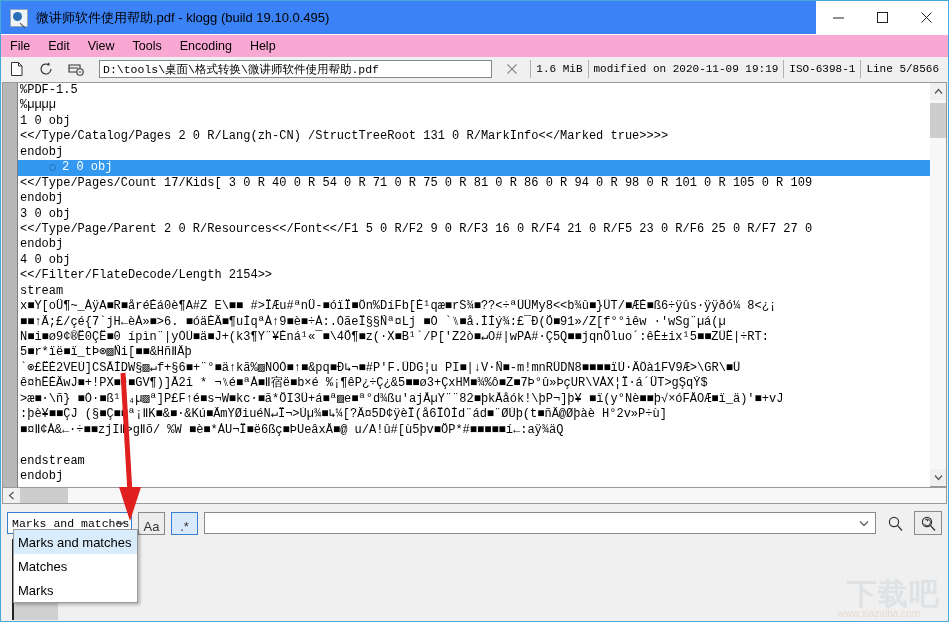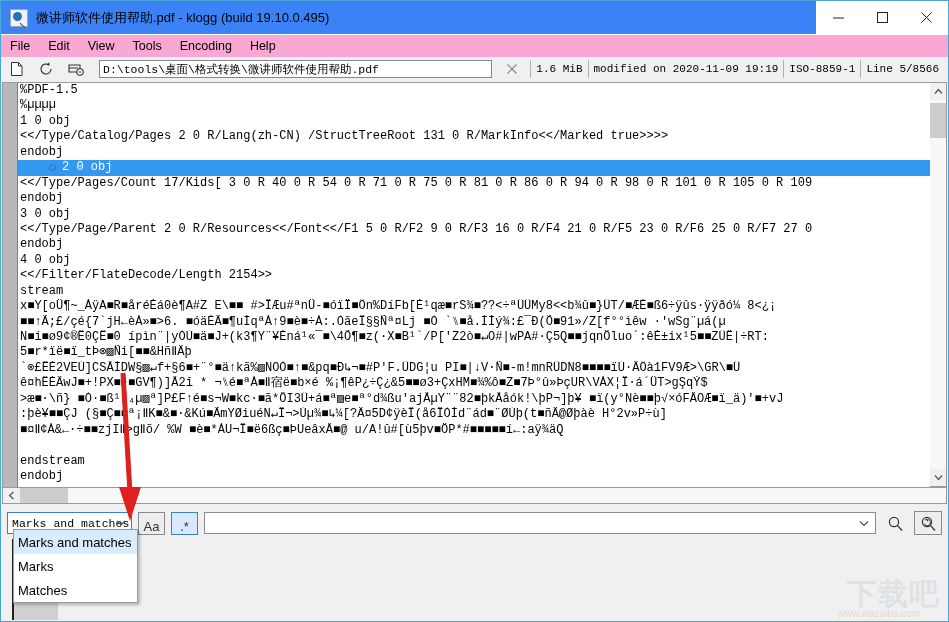--- a/index.html
+++ b/index.html
@@ -278,21 +278,21 @@
     </div>
     <div class="tb-close">
       <svg width="12" height="12" viewBox="0 0 12 12">
           <line x1="1.5" y1="1.5" x2="10.5" y2="10.5" stroke="#888" stroke-width="1.2"></line>
           <line x1="10.5" y1="1.5" x2="1.5" y2="10.5" stroke="#888" stroke-width="1.2"></line>
         </svg>
     </div>
     <div class="statusinfo">
       <span>1.6 MiB</span>
       <span>modified on 2020-11-09 19:19</span>
-      <span>ISO-8859-1</span>
+      <span>ISO-6398-1</span>
       <span>Line 5/8566</span>
     </div>
   </div>
 
   <div class="logwrap">
     <div class="logarea">
       <div class="gutter"></div>
       <div class="lines" id="log-lines"><div class="line"><div class="mark"><i></i></div><div class="txt">%PDF-1.5</div></div><div class="line"><div class="mark"><i></i></div><div class="txt">%µµµµ</div></div><div class="line"><div class="mark"><i></i></div><div class="txt">1 0 obj</div></div><div class="line"><div class="mark"><i></i></div><div class="txt">&lt;&lt;/Type/Catalog/Pages 2 0 R/Lang(zh-CN) /StructTreeRoot 131 0 R/MarkInfo&lt;&lt;/Marked true&gt;&gt;&gt;&gt;</div></div><div class="line"><div class="mark"><i></i></div><div class="txt">endobj</div></div><div class="line sel"><div class="mark"><i></i></div><div class="txt">2 0 obj</div></div><div class="line"><div class="mark"><i></i></div><div class="txt">&lt;&lt;/Type/Pages/Count 17/Kids[ 3 0 R 40 0 R 54 0 R 71 0 R 75 0 R 81 0 R 86 0 R 94 0 R 98 0 R 101 0 R 105 0 R 109</div></div><div class="line"><div class="mark"><i></i></div><div class="txt">endobj</div></div><div class="line"><div class="mark"><i></i></div><div class="txt">3 0 obj</div></div><div class="line"><div class="mark"><i></i></div><div class="txt">&lt;&lt;/Type/Page/Parent 2 0 R/Resources&lt;&lt;/Font&lt;&lt;/F1 5 0 R/F2 9 0 R/F3 16 0 R/F4 21 0 R/F5 23 0 R/F6 25 0 R/F7 27 0</div></div><div class="line"><div class="mark"><i></i></div><div class="txt">endobj</div></div><div class="line"><div class="mark"><i></i></div><div class="txt">4 0 obj</div></div><div class="line"><div class="mark"><i></i></div><div class="txt">&lt;&lt;/Filter/FlateDecode/Length 2154&gt;&gt;</div></div><div class="line"><div class="mark"><i></i></div><div class="txt">stream</div></div><div class="line"><div class="mark"><i></i></div><div class="txt">x■Y[oÜ¶~_ÀÿA■R■åréÈá0è¶A#Z E\■■ #&gt;ÎÆu#ªnÜ-■óïÏ■Ôn%DíFb[É¹qæ■rS¾■??&lt;÷ªÛÛMy8&lt;&lt;b¾û■}ÛT/■ÆÈ■ß6÷ÿûs·ÿÿðó¼ 8&lt;¿¡</div></div><div class="line"><div class="mark"><i></i></div><div class="txt">■■↑Ã;£/çé{7`jH←èÁ»■&gt;6. ■óäÉÄ■¶uÌqªÀ↑9■è■÷Á:.ÓãeÎ§§Ñª¤Lj ■Ó `⑊■å.ÌÍý¾:£¯Ð(Õ■91»/Z[f°°ìêw ·'wSg¨µá(µ</div></div><div class="line"><div class="mark"><i></i></div><div class="txt">N■i■ø9¢®Ê0ÇË■0 ípìn¨|yÓÙ■ä■J+(k3¶Y¨¥Éná¹«¯■\4Õ¶■z(·X■B¹`/P['Z2ò■↵O#|wPA#·Ç5Q■■jqnÖluo´:êÈ±ix¹5■■ZÛË|÷RT:</div></div><div class="line"><div class="mark"><i></i></div><div class="txt">5■r*ïë■ï_tÞ⊗▨Ñi[■■&amp;HñⅡÄþ</div></div><div class="line"><div class="mark"><i></i></div><div class="txt">`⊗£ÊÈ2VEÙ]CSÅÍDW§▨↵f+§6■+¨°■ä↑kã%▨NOÒ■↑■&amp;pq■Ð↳¬■#P'F.ÛDG¦u PI■|↓V·Ñ■-m!mnRÛDN8■■■■ïÙ·ÂÔà1FV9Æ&gt;\GR\■Û</div></div><div class="line"><div class="mark"><i></i></div><div class="txt">ê¤hÊÈÂwJ■+!PX■ª■GV¶)]Å2î * ¬⑊é■ªÀ■Ⅱ宿ë■b×é %¡¶êP¿÷Ç¿&amp;5■■ø3+ÇxHM■¾%ô■Z■7Þ°û»ÞçUR\VÀX¦Î·á´ÜT&gt;gŞqÝ$</div></div><div class="line"><div class="mark"><i></i></div><div class="txt">&gt;æ■·\ñ} ■Ò·■ß¹⁄₄µ▨ª]P£F↑é■s¬W■kc·■ã*ÖI3Û+á■ª▨e■ª°d¾ßu'ajÅµY¨¨82■þkÅåók!\þP¬]þ¥ ■ï(y°Nè■■þ√×óFÅOÆ■ï_ä)'■+vJ</div></div><div class="line"><div class="mark"><i></i></div><div class="txt">:þè¥■■ÇJ (§■Ç■■ª¡ⅡK■&amp;■·&amp;Kú■ÃmYØiuéN↵Î¬&gt;Ùµ¾■↳¼[?Ä¤5D¢ÿèÏ(å6ÎÒÌd¨ád■¨ØÙþ(t■ñÂ@Øþàè H°2v»P÷ù]</div></div><div class="line"><div class="mark"><i></i></div><div class="txt">■¤Ⅱ¢À&amp;←·÷■■zjIⅡ&gt;gⅡõ/ %W ■è■*ÁU¬Î■ë6ßç■ÞUeâxÅ■@ u/A!û#[ù5þv■ÖP*#■■■■■í←:aÿ¾äQ</div></div><div class="line"><div class="mark"><i></i></div><div class="txt"></div></div><div class="line"><div class="mark"><i></i></div><div class="txt">endstream</div></div><div class="line"><div class="mark"><i></i></div><div class="txt">endobj</div></div></div>
     </div>
     <div class="vscroll">
@@ -361,22 +361,22 @@
         </svg>
     </div>
   </div>
 
   <div class="bottomstrip">
     <div class="bottom-left-box"></div>
   </div>
 
   <div class="dropdown" id="dropdown">
       <div class="dd-item hl">Marks and matches</div>
+      <div class="dd-item">Matches</div>
       <div class="dd-item">Marks</div>
-      <div class="dd-item">Matches</div>
     </div>
 
   <div class="arrow-anno">
     <svg width="60" height="155" viewBox="0 0 60 155">
       <line x1="22" y1="4" x2="29" y2="124" stroke="#e01f1f" stroke-width="5"></line>
       <path d="M18 118 L40 118 L29 152 Z" fill="#e01f1f"></path>
     </svg>
   </div>
 
   <div class="watermark">

